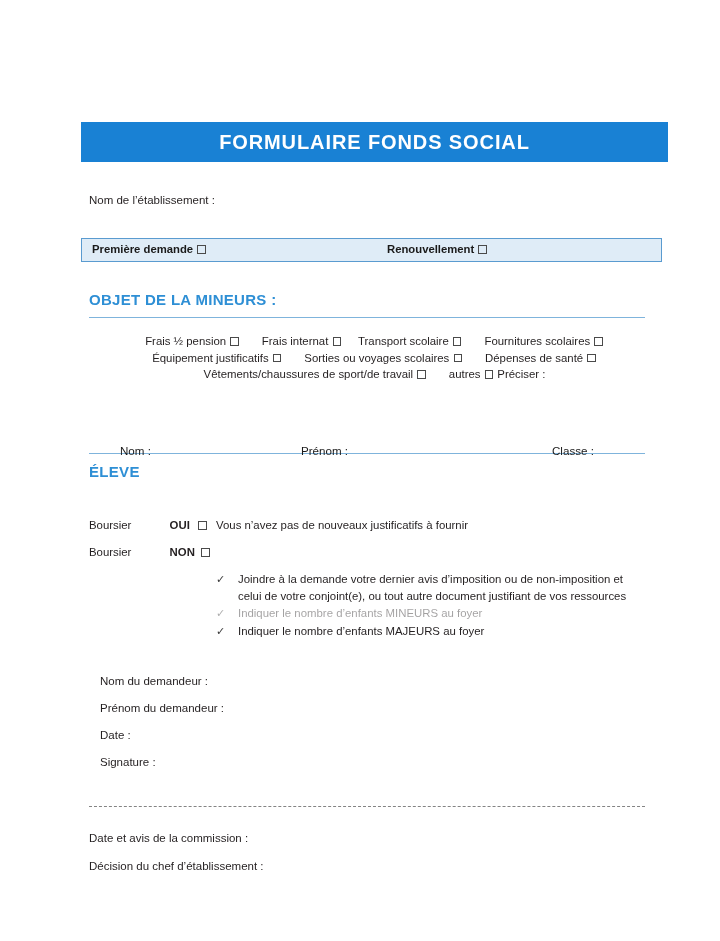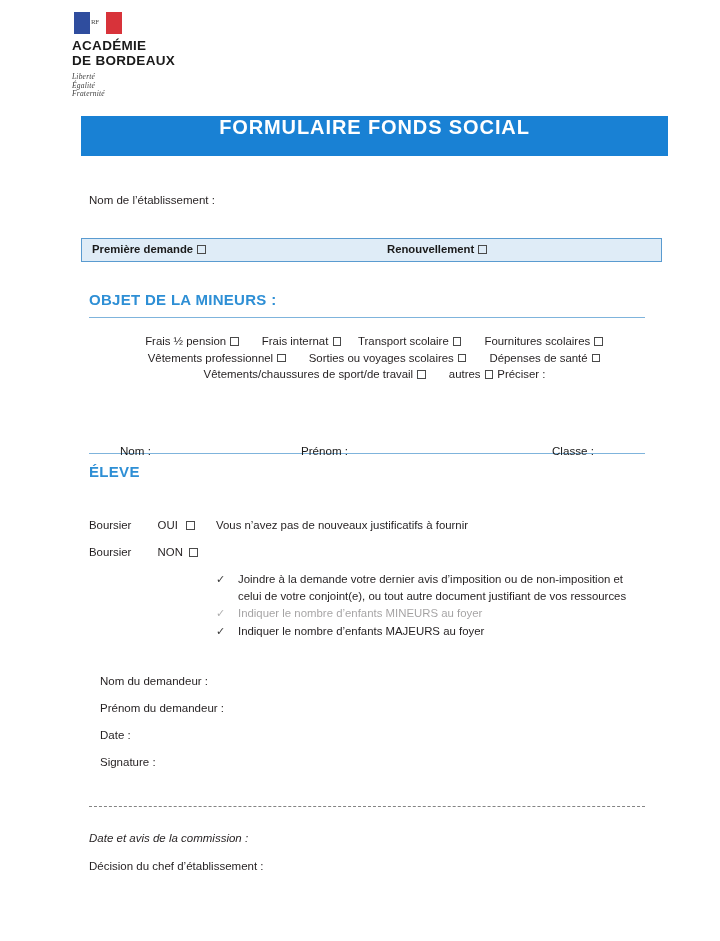--- a/index.html
+++ b/index.html
@@ -78,26 +78,26 @@
     font-size: 7.5px;
     line-height: 8.6px;
     color: #3b3b3b;
     letter-spacing: 0.2px;
   }
 
   
   .title-banner {
     position: absolute;
     left: 81px;
-    top: 116px;
+    top: 122px;
     width: 587px;
     height: 40px;
     background: #1981d4;
     display: flex;
-    align-items: flex-start;
+    align-items: center;
     justify-content: center;
   }
   .title-banner-text {
     color: #ffffff;
     font-size: 20px;
     font-weight: bold;
     letter-spacing: 0.9px;
   }
 
   
@@ -191,22 +191,22 @@
 
   
   .boursier-row {
     position: absolute;
     left: 89px;
     font-size: 11.4px;
     color: #231f20;
     white-space: nowrap;
   }
   .boursier-row .b-strong {
-    font-weight: normal;
-    margin-left: 0;
+    font-weight: bold;
+    margin-left: 12px;
     padding-left: 23px;
   }
   .boursier-note {
     position: absolute;
     left: 216px;
     font-size: 11.4px;
     color: #231f20;
     white-space: nowrap;
   }
 
@@ -274,38 +274,20 @@
     font-style: italic;
     color: #231f20;
     line-height: 17.5px;
   }
 </style>
 </head>
 <body>
 
 <div class="page">
 
-  <div class="logo-block">
-    <div class="flag">
-      <div class="flag-blue"></div>
-      <div class="flag-white">
-        <div class="marianne">RF</div>
-      </div>
-      <div class="flag-red"></div>
-    </div>
-    <div class="academie-name">
-      <div>ACADÉMIE</div>
-      <div>DE BORDEAUX</div>
-    </div>
-    <div class="motto">
-      <div>Liberté</div>
-      <div>Égalité</div>
-      <div>Fraternité</div>
-    </div>
-  </div>
 
   <div class="title-banner">
     <span class="title-banner-text">FORMULAIRE FONDS SOCIAL</span>
   </div>
 
   <div class="field-label" style="left:89px; top:194px;">Nom de l’établissement :</div>
 
   <div class="demande-box">
     <div class="opt opt-premiere">
       <span>Première demande</span>
@@ -339,21 +321,21 @@
       </span>
       <span class="gap-md"></span>
       <span class="opt-item">
         <span>Fournitures scolaires</span>
         <span class="cb"></span>
       </span>
     </div>
 
     <div class="objet-line">
       <span class="opt-item">
-        <span>Vêtements professionnel</span>
+        <span>Équipement justificatifs</span>
         <span class="cb"></span>
       </span>
       <span class="gap-md"></span>
       <span class="opt-item">
         <span>Sorties ou voyages scolaires</span>
         <span class="cb"></span>
       </span>
       <span class="gap-md"></span>
       <span class="opt-item">
         <span>Dépenses de santé</span>
@@ -411,16 +393,16 @@
     </div>
   </div>
 
   <div class="demandeur-row" style="top:675px;">Nom du demandeur :</div>
   <div class="demandeur-row" style="top:702px;">Prénom du demandeur :</div>
   <div class="demandeur-row" style="top:729px;">Date :</div>
   <div class="demandeur-row" style="top:756px;">Signature :</div>
 
   <div class="divider"></div>
 
-  <div class="footer-row" style="top:832px;font-style:italic;">Date et avis de la commission :</div>
+  <div class="footer-row" style="top:832px;">Date et avis de la commission :</div>
   <div class="footer-row" style="top:860px;">Décision du chef d’établissement :</div>
 
 </div>
 
 </body></html>

